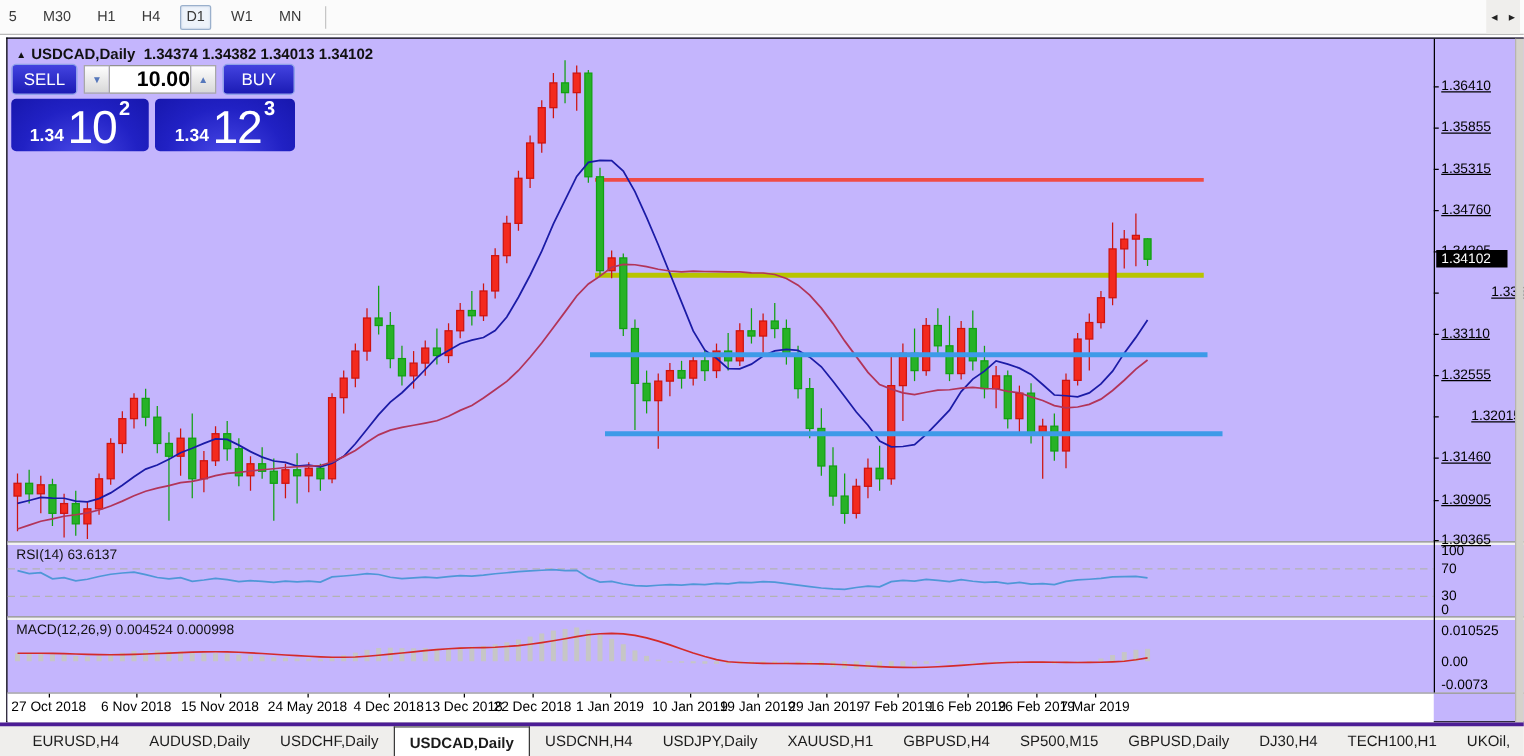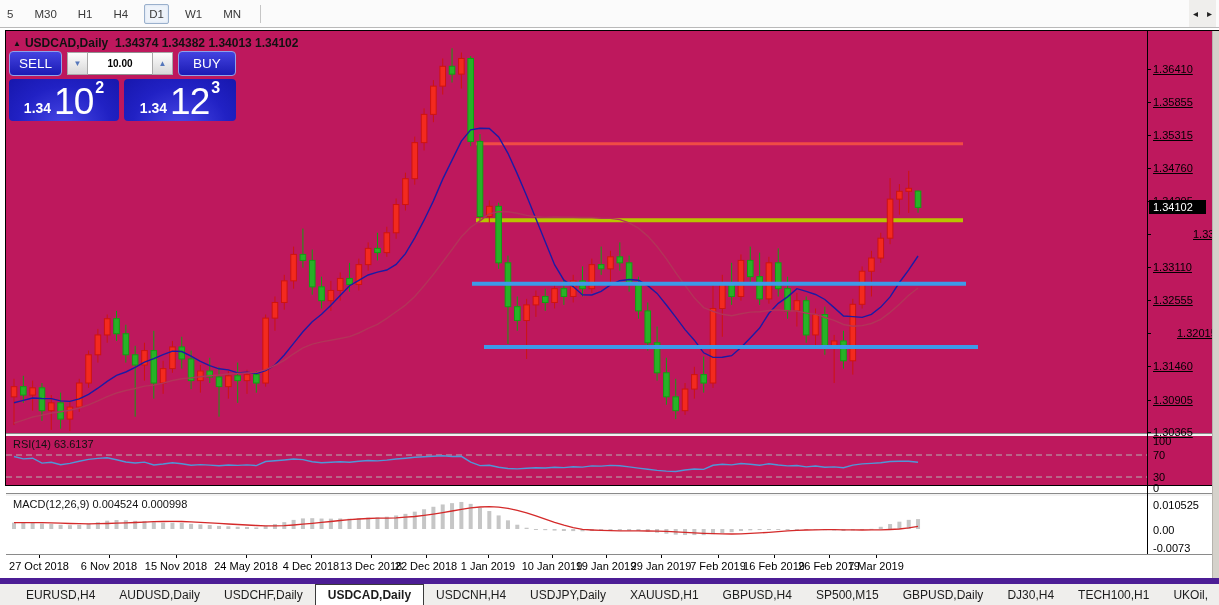--- a/index.html
+++ b/index.html
@@ -8,22 +8,22 @@
   
   #toolbar { position:absolute; left:0; top:0; width:1219px; height:28px;
     background:#fbfbfb; border-bottom:1px solid #b9b9b9; display:flex; align-items:center; }
   .tf-btn { font-size:11.5px; color:#3a3a3a; padding:3px 4px; margin-left:11px;
     border:1px solid transparent; border-radius:2px; cursor:default; }
   .tf-btn:first-child { margin-left:2px; }
   .tf-btn.active { border:1px solid #9ab0cc; background:#eef3fa;
     box-shadow:inset 0 0 2px #c8d6ea; }
   .tf-sep { width:1px; height:18px; background:#c6c6c6; margin-left:14px; }
   
-  #chartwin { position:absolute; left:5px; top:30px; width:1214px; height:456px;
-    border:1px solid #000; border-right:none; background:#be185d; }
+  #chartwin { position:absolute; left:5px; top:30px; width:1214px; height:548px;
+    border:1px solid #000; border-right:none; background:#c4b5fd; }
   #main-svg { position:absolute; left:0; top:0; }
   #rsi-svg, #macd-svg { position:absolute; left:0; }
   #chart-title { position:absolute; left:7px; top:5px; font-size:12px; font-weight:bold;
     color:#111; white-space:nowrap; }
   #chart-title .arr { font-size:8px; vertical-align:1px; margin-right:4px; }
   .panel-label { position:absolute; left:7px; font-size:11px; color:#111; }
   .hdiv { position:absolute; left:0; width:1214px; background:#f2f2f2;
     border-top:1px solid #8a8a8a; }
   #axis-vline { position:absolute; left:1141px; top:0; width:1px; height:523px; background:#000; }
   .px-label { position:absolute; left:1147px; width:58px; font-size:11px; color:#000;text-decoration:underline; }
@@ -43,36 +43,36 @@
   #tp-row1 { display:flex; align-items:center; height:27px; }
   .tp-btn { height:25px; border:1px solid #8fa2e8; border-radius:4px; color:#fff;
     font-size:13.5px; display:flex; align-items:center; justify-content:center;
     background:linear-gradient(#4343e0,#1b1bb4); cursor:pointer; }
   #sell-btn { width:53px; }
   #buy-btn  { width:58px; }
   .spin-btn { width:21px; height:23px; background:linear-gradient(#fdfdfd,#d8d8d8);
     border:1px solid #a8a8a8; font-size:8px; color:#5577bb; display:flex;
     align-items:center; justify-content:center; cursor:pointer; }
   #vol-input { width:64px; height:23px; border:1px solid #909090; border-left:none;
-    border-right:none; font-size:10px; font-weight:bold; text-align:center;
+    border-right:none; font-size:17px; font-weight:bold; text-align:right;
     font-family:"Liberation Sans",sans-serif; }
   .tp-spacer { flex:1; }
   #tp-row2 { display:flex; margin-top:2px; }
   .quote-box { height:42px; border-radius:4px; color:#fff; display:flex;
     align-items:flex-end; justify-content:center; padding-bottom:3px; cursor:pointer;
     background:radial-gradient(ellipse at 50% 115%, #4a4ae8 0%, #2121c4 60%, #1717ad 100%); }
   #sell-box { width:110px; margin-right:5px; }
   #buy-box  { width:112px; }
   .q-prefix { font-size:14px; font-weight:bold; margin-right:3px; line-height:20px; }
   .q-big { font-size:37px; line-height:33px; font-weight:normal; letter-spacing:-1px; }
   .q-sup { font-size:16px; font-weight:bold; line-height:10px; margin-left:2px;
     align-self:flex-start; margin-top:4px; }
   
   #tabbar { position:absolute; left:0; top:578px; width:1219px; height:27px;
-    background:#efeeec; border-top:6px solid #4c1d95; display:flex; align-items:stretch;
+    background:#efeeec; border-top:3px solid #4c1d95; display:flex; align-items:stretch;
     padding-left:14px; overflow:hidden; }
   .tab { font-size:12px; color:#1c1c1c; display:flex; align-items:center;
     padding:0 12px; white-space:nowrap; cursor:pointer; }
   .tab.active { background:#fff; border:1px solid #3a3a3a; border-bottom:none;
     font-weight:bold; }
   .tsep { width:1px; height:14px; background:#aaa; align-self:center; }
   #tab-scroll { position:absolute; right:3px; top:0; height:27px; display:flex;
     align-items:center; gap:9px; background:#efeeec; padding:0 4px; }
   .scroll-arrow { font-size:10px; color:#222; cursor:pointer; }
 </style>

